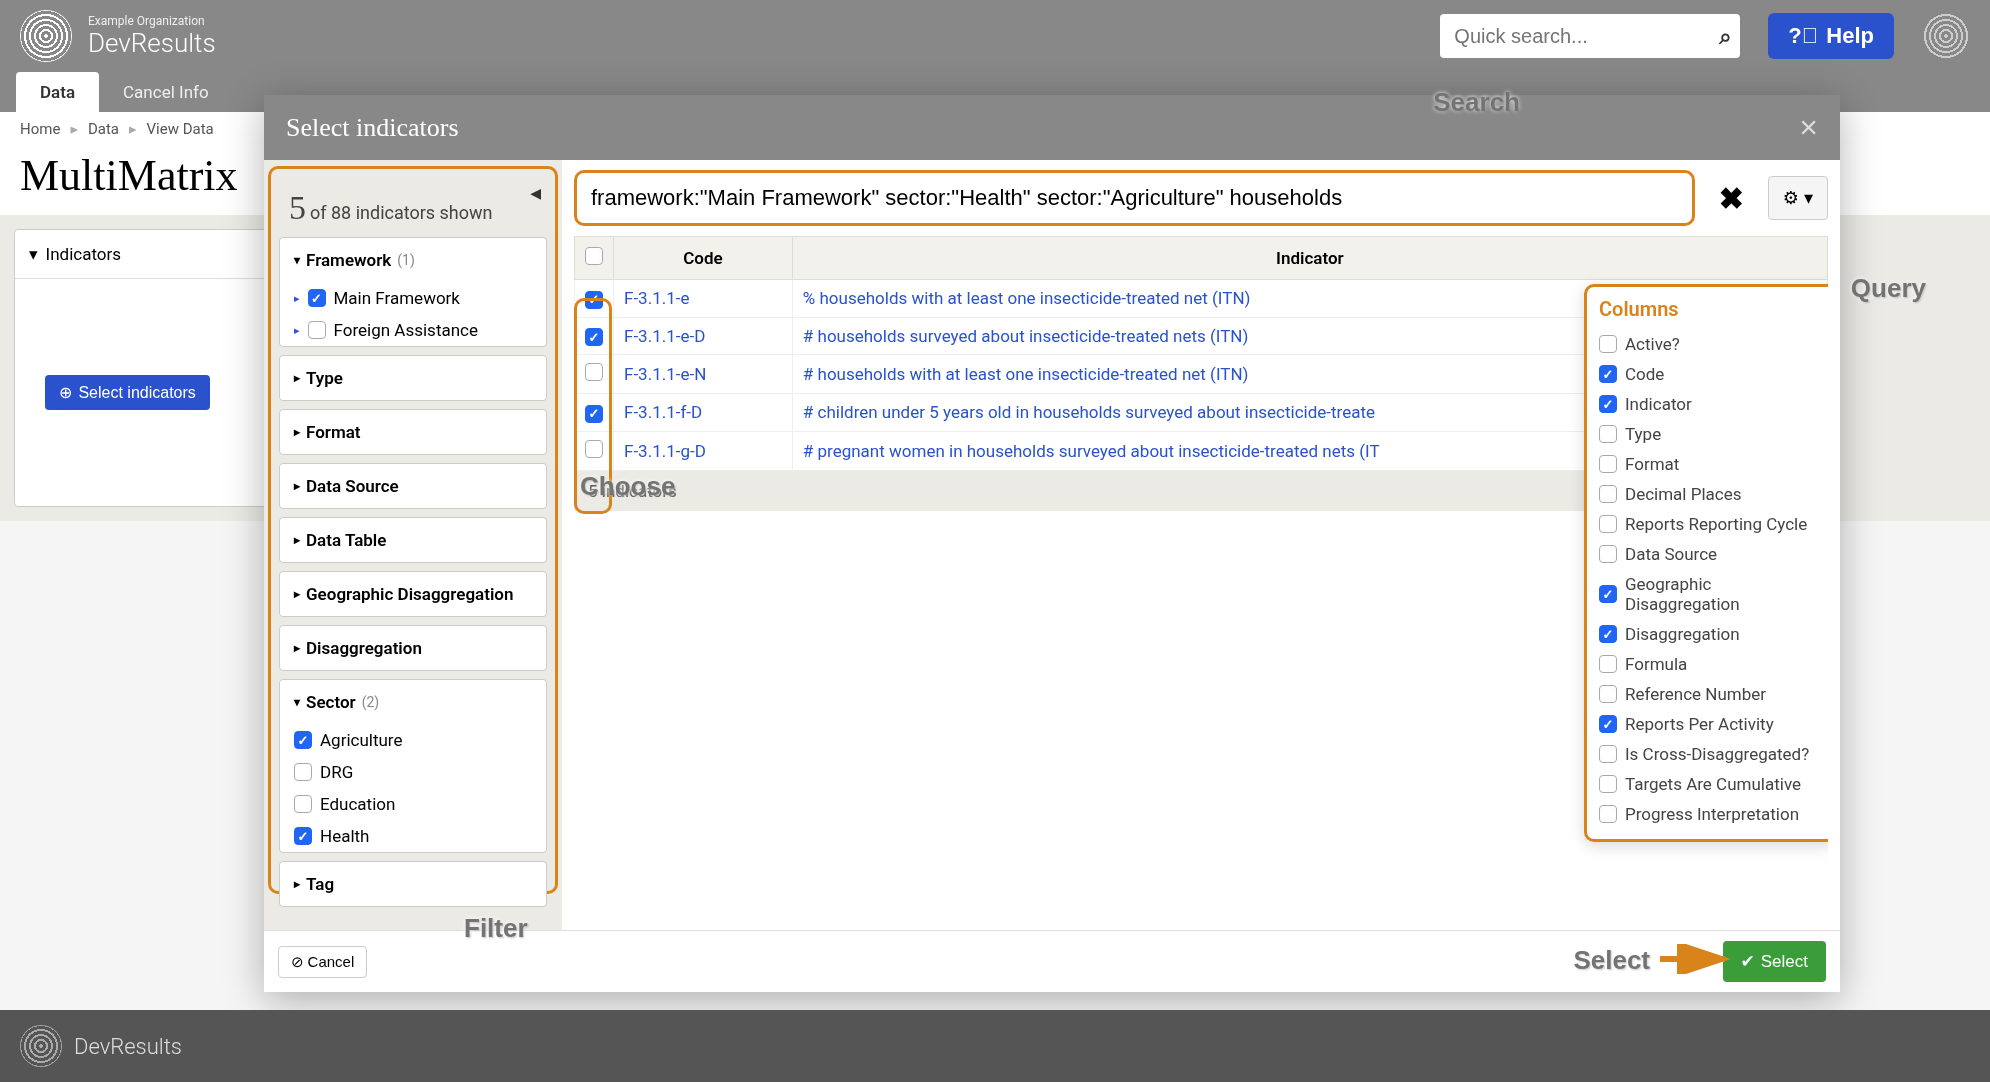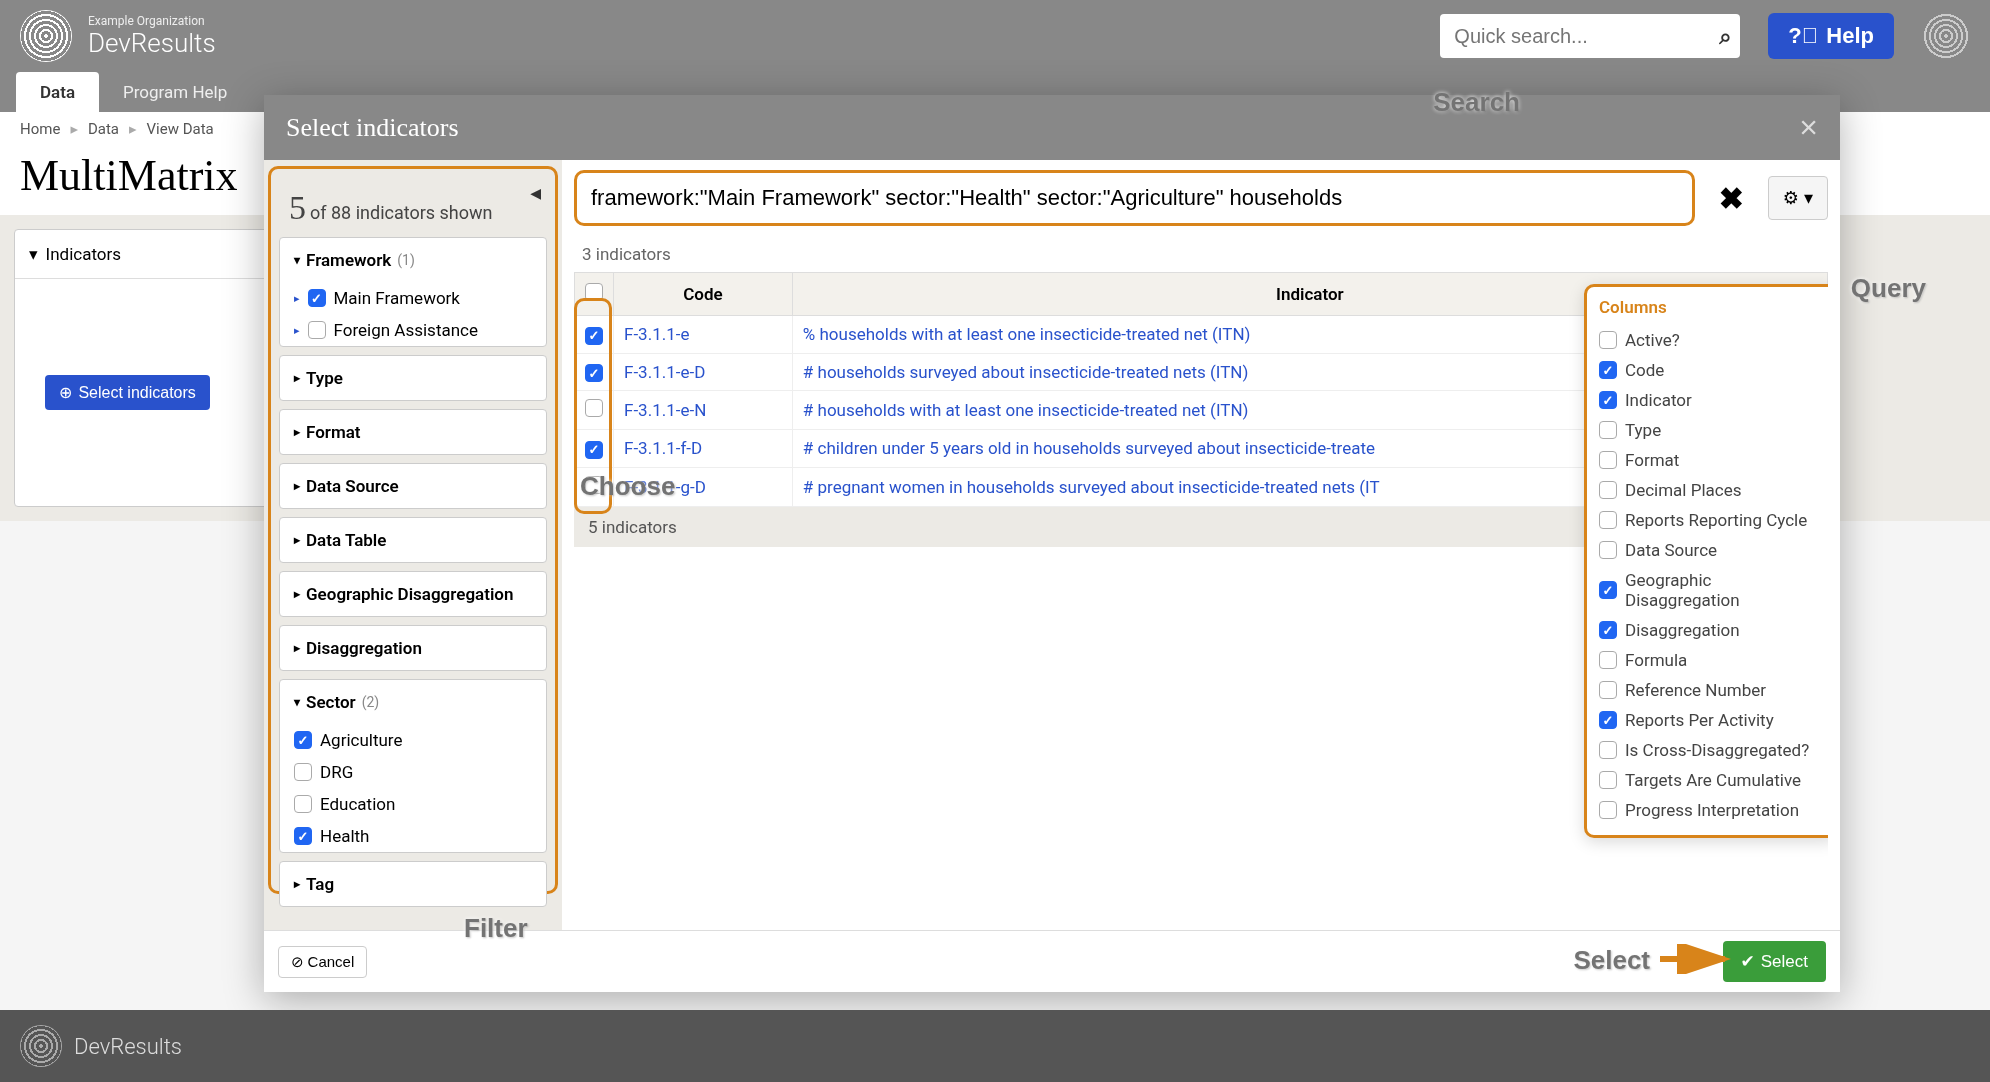--- a/index.html
+++ b/index.html
@@ -66,21 +66,21 @@
 .results-table th { background: #f3f1ec; border: 1px solid #ddd; padding: 10px; font-weight: 600; }
 .results-table td { border: 1px solid #eee; padding: 8px 10px; color: #2952cc; }
 .results-table td.cb-cell { width: 34px; text-align: center; }
 .results-table th.cb-cell { width: 34px; }
 .row-count-footer { background: #eceae5; padding: 10px 14px; color: #555; font-size: 17px; }
 
 .cb-col-highlight { border: 3px solid #d8841a; border-radius: 10px; position: absolute; top: 62px; left: 0px; width: 38px; height: 216px; pointer-events: none; }
 
 
 .columns-popover { position: absolute; top: 48px; right: -10px; width: 254px; background: #fff; border: 3px solid #d8841a; border-radius: 10px; padding: 10px 12px; box-shadow: 0 4px 16px rgba(0,0,0,0.15); max-height: 580px; overflow: hidden; }
-.columns-popover .title { color: #d8841a; font-weight: 600; font-size: 17px; margin-bottom: 8px; }
+.columns-popover .title { color: #d8841a; font-weight: 600; font-size: 20px; margin-bottom: 8px; }
 .col-item { display: flex; align-items: center; gap: 8px; padding: 5px 0; font-size: 17px; color: #444; }
 
 
 .annotation { position: absolute; font-size: 26px; font-weight: bold; color: #737373; text-shadow: 0 0 4px #fff, 1px 1px 2px rgba(0,0,0,0.3); pointer-events: none; font-family: Arial; }
 .arrow-svg { position: absolute; pointer-events: none; }
 
 
 .modal-footer { display: flex; align-items: center; padding: 10px 14px; border-top: 1px solid #ddd; background: #fff; }
 .cancel-btn { border: 1px solid #ccc; background: #fff; padding: 6px 12px; border-radius: 4px; font-size: 15px; cursor: pointer; display: flex; align-items: center; gap: 4px; }
 .select-btn { margin-left: auto; background: #3a9d3a; color: #fff; border: none; border-radius: 4px; padding: 10px 18px; font-size: 17px; cursor: pointer; display: flex; align-items: center; gap: 6px; }
@@ -107,21 +107,21 @@
     <button class="help-btn">
       <span>?⃝</span>
       <span>Help</span>
     </button>
     <div class="globe-icon"></div>
   </div>
 </div>
 
 <div class="tab-row">
   <div class="tab-item active">Data</div>
-  <div class="tab-item">Program Help</div>
+  <div class="tab-item">Cancel Info</div>
 </div>
 
 <div class="breadcrumbs">
   <span>Home</span>
     <span class="sep">▸</span>
   <span>Data</span>
     <span class="sep">▸</span>
   <span>View Data</span>
 </div>
 <div class="page-title">MultiMatrix</div>
@@ -243,21 +243,20 @@
         <div class="search-box-wrap">
           <input class="search-box" value="framework:&quot;Main Framework&quot; sector:&quot;Health&quot; sector:&quot;Agriculture&quot; households" style="">
         </div>
         <span class="search-x">✖</span>
         <button class="gear-btn">
           <span>⚙</span> <span>▾</span>
         </button>
       </div>
 
       <div class="results-area">
-        <div class="badge-text">3 indicators</div>
         <table class="results-table">
           <thead>
             <tr>
               <th class="cb-cell"><span class="cb"></span></th>
               <th>Code</th>
               <th>Indicator</th>
             </tr>
           </thead>
           <tbody id="rows">
               <tr>

